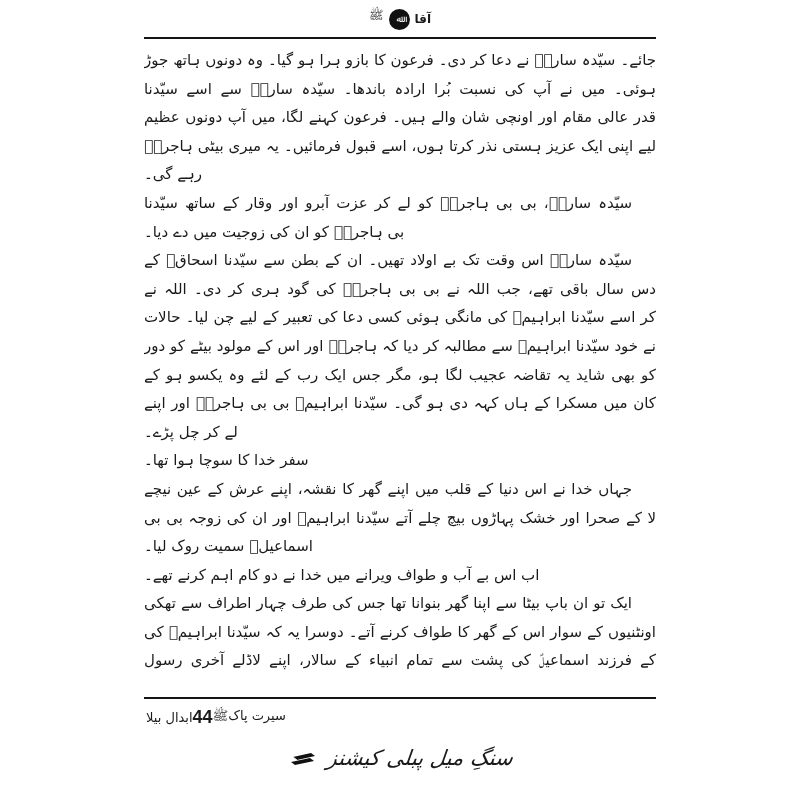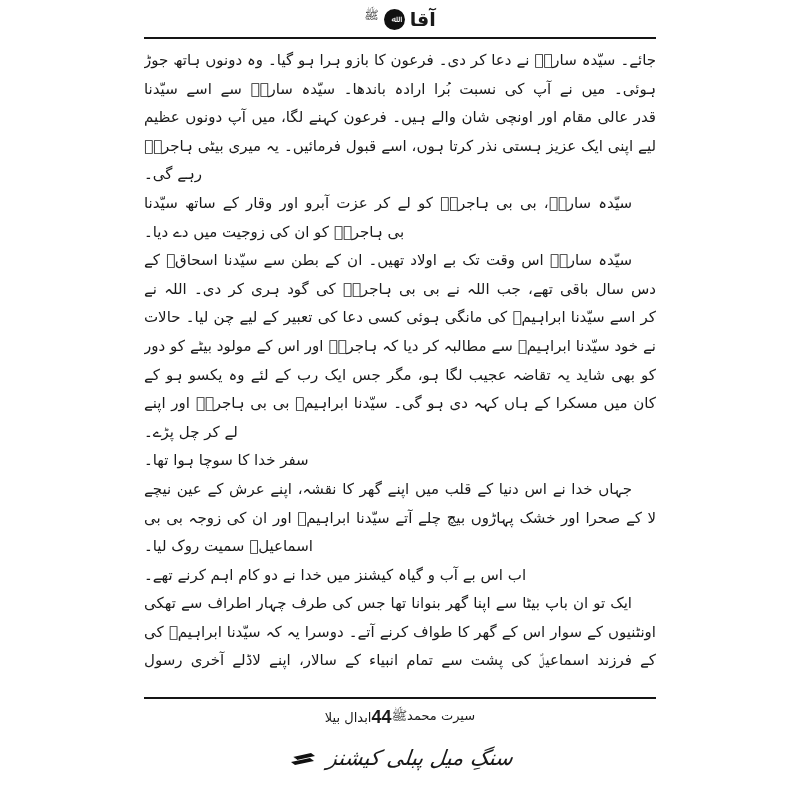--- a/index.html
+++ b/index.html
@@ -23,21 +23,21 @@
     direction: rtl;
     display: flex;
     justify-content: center;
     align-items: center;
     gap: 5px;
     padding-bottom: 5px;
     border-bottom: 2.5px solid #151515;
     height: 33px;
   }
   .header-title {
-    font-size: 19px;
+    font-size: 12px;
     font-weight: bold;
     letter-spacing: 1px;
   }
   .seal {
     width: 21px; height: 21px;
     background: #111;
     border-radius: 50%;
     color: #fff;
     font-size: 9px;
     display: inline-flex;
@@ -66,21 +66,21 @@
     text-align-last: justify;
   }
   .line.indent { padding-right: 24px; }
   
   .footer-rule {
     border-top: 2px solid #151515;
     margin-top: 22px;
   }
   .footer {
     display: flex;
-    justify-content: center;
+    justify-content: flex-start;
     align-items: center;
     padding: 8px 2px 0 2px;
     font-size: 13px;
   }
   .footer .author, .footer .book-title { direction: rtl; }
   .footer .page-number {
     font-family: "Liberation Sans", sans-serif;
     font-weight: bold;
     font-size: 18px;
   }
@@ -125,31 +125,31 @@
         <div class="line justify">دس سال باقی تھے، جب اللہ نے بی بی ہاجرہؓ کی گود ہری کر دی۔ اللہ نے فرعون کے گھر سے اس کی بیٹی لے</div>
         <div class="line justify">کر اسے سیّدنا ابراہیمؑ کی مانگی ہوئی کسی دعا کی تعبیر کے لیے چن لیا۔ حالات ایسے بنا دیے گئے کہ سیّدہ سارہؓ</div>
         <div class="line justify">نے خود سیّدنا ابراہیمؑ سے مطالبہ کر دیا کہ ہاجرہؓ اور اس کے مولود بیٹے کو دور لے جا کے چھوڑ آؤ۔ سیّدنا ابراہیمؑ</div>
         <div class="line justify">کو بھی شاید یہ تقاضہ عجیب لگا ہو، مگر جس ایک رب کے لئے وہ یکسو ہو کے رہے تھے، اسی نے ان کے</div>
         <div class="line justify">کان میں مسکرا کے ہاں کہہ دی ہو گی۔ سیّدنا ابراہیمؑ بی بی ہاجرہؓ اور اپنے شیر خوار بچے اسماعیلؑ کو سفر پر</div>
         <div class="line">لے کر چل پڑے۔</div>
         <div class="line indent">سفر خدا کا سوچا ہوا تھا۔</div>
         <div class="line indent justify">جہاں خدا نے اس دنیا کے قلب میں اپنے گھر کا نقشہ، اپنے عرش کے عین نیچے طے کیا ہوا تھا۔ وہیں</div>
         <div class="line justify">لا کے صحرا اور خشک پہاڑوں بیچ چلے آتے سیّدنا ابراہیمؑ اور ان کی زوجہ بی بی ہاجرہؓ کو گود میں لئے سیّدنا</div>
         <div class="line">اسماعیلؑ سمیت روک لیا۔</div>
-        <div class="line indent">اب اس بے آب و گیاہ کیشنز میں خدا نے دو کام اہم کرنے تھے۔</div>
+        <div class="line indent">اب اس بے آب و طواف ویرانے میں خدا نے دو کام اہم کرنے تھے۔</div>
         <div class="line indent justify">ایک تو ان باپ بیٹا سے اپنا گھر بنوانا تھا جس کی طرف چہار اطراف سے تھکی ہوئی، پچکے پیٹ والی</div>
         <div class="line justify">اونٹنیوں کے سوار اس کے گھر کا طواف کرنے آتے۔ دوسرا یہ کہ سیّدنا ابراہیمؑ کی دعا کی قبولیت کے لیے ان</div>
         <div class="line justify">کے فرزند اسماعیلؑ کی پشت سے تمام انبیاء کے سالار، اپنے لاڈلے آخری رسول حضرت محمدﷺ کو اپنے گھر</div>
       </div>
 
     <div class="footer-rule"></div>
     <div class="footer">
       <span class="author">ابدال بیلا</span>
       <span class="page-number">44</span>
-      <span class="book-title">سیرت محمدﷺ</span>
+      <span class="book-title">سیرت پاکﷺ</span>
     </div>
 
     <div class="publisher">
       <span class="publisher-name">سنگِ میل پبلی کیشنز</span>
       <span class="books-icon">
         <svg width="30" height="16" viewBox="0 0 30 16">
           <polygon points="6,6 24,2 28,5 10,9" fill="#111"></polygon>
           <polygon points="4,11 23,7 27,10 8,14" fill="#111"></polygon>
           <line x1="6" y1="6" x2="10" y2="9" stroke="#fff" stroke-width="0.8"></line>
         </svg>

